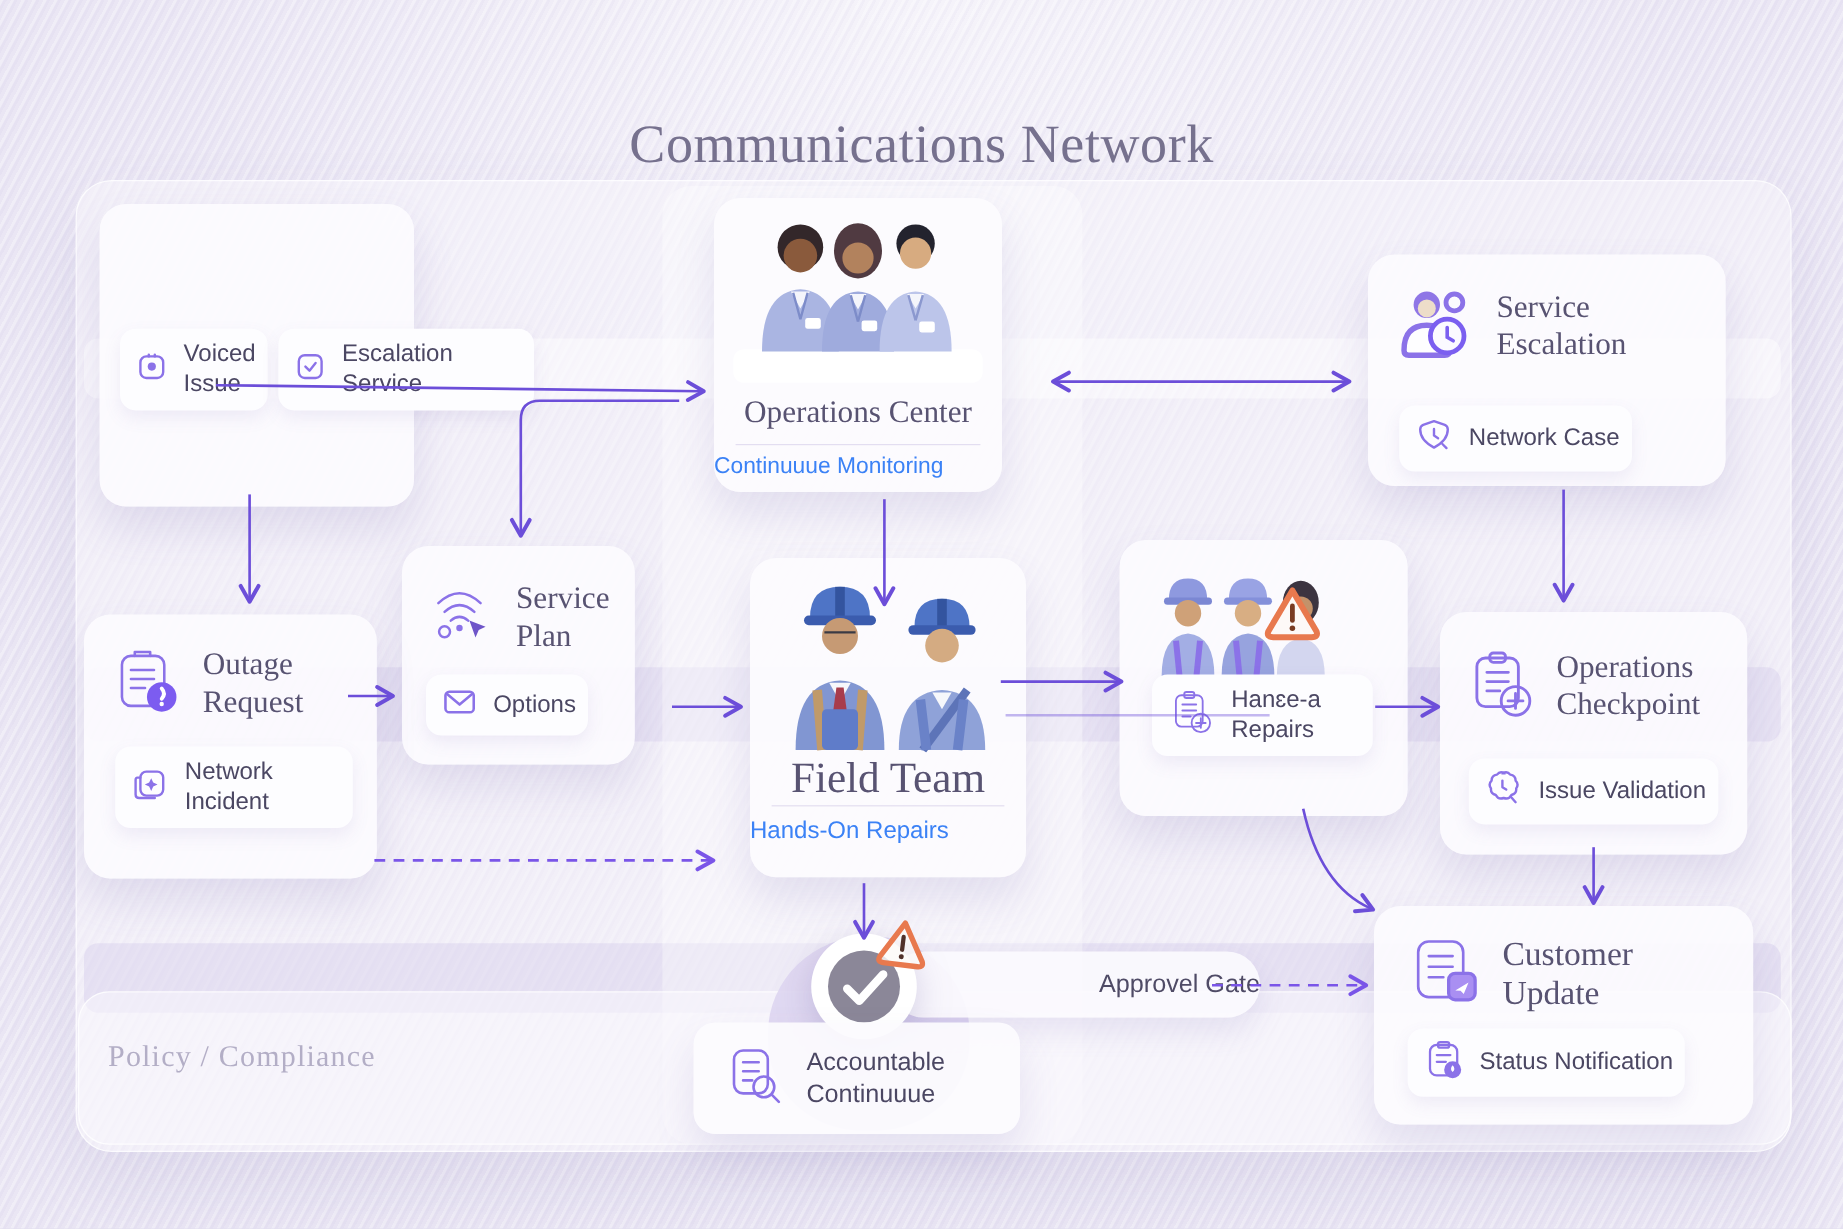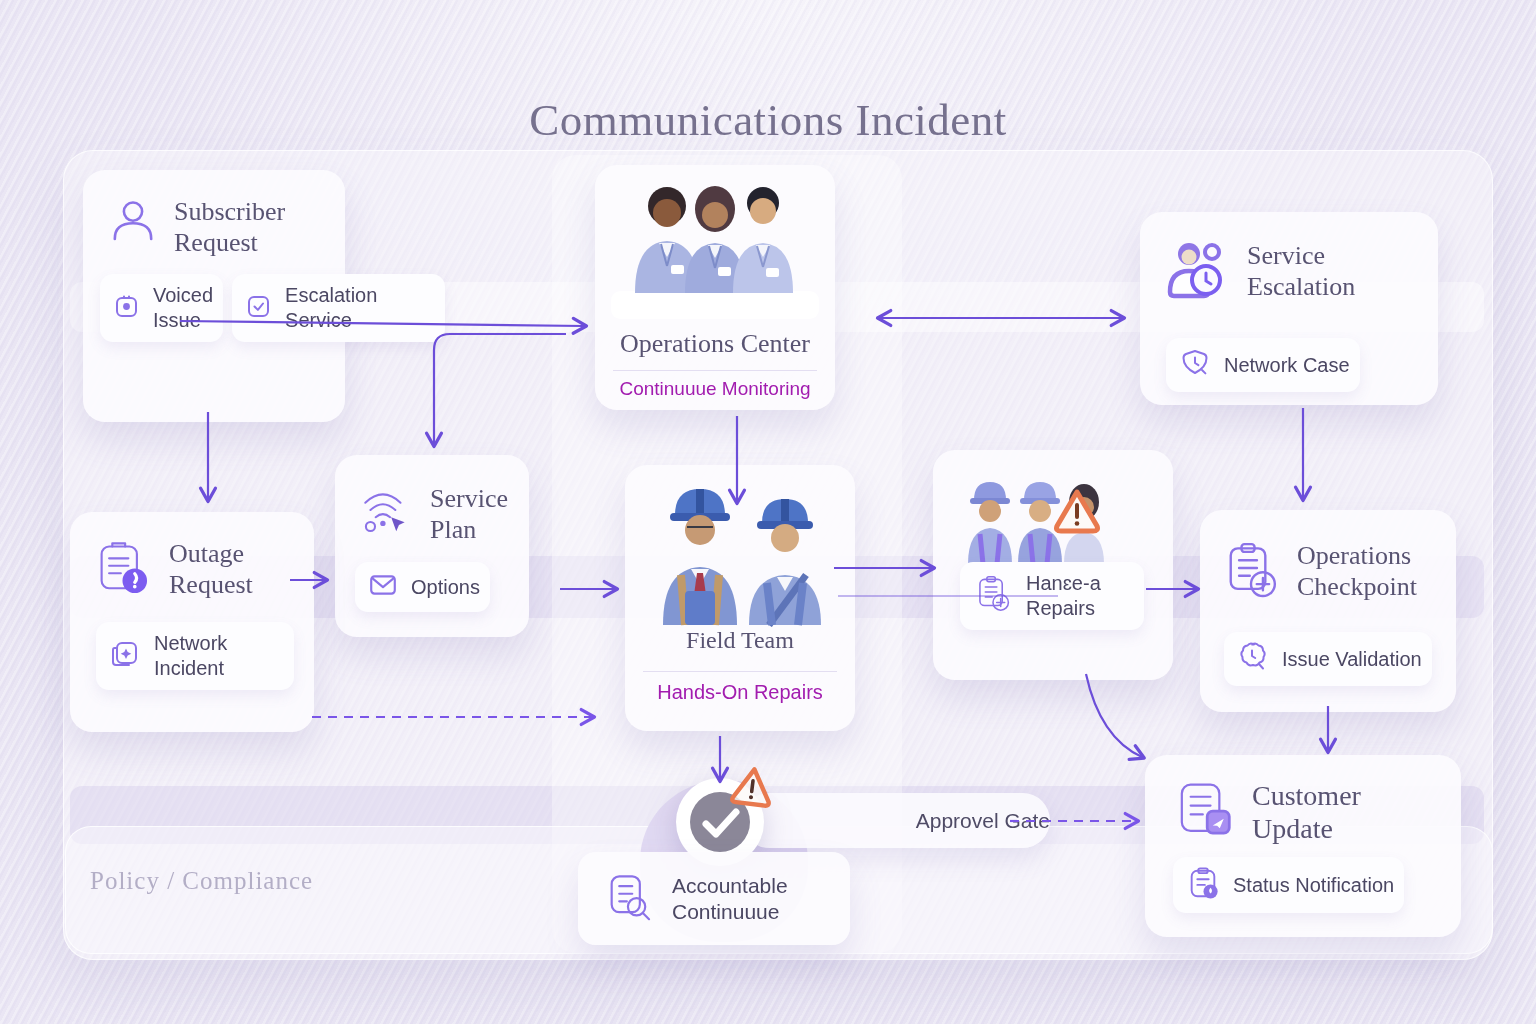--- a/index.html
+++ b/index.html
@@ -32,21 +32,21 @@
   
   .card{position:absolute;background:rgba(252,251,254,.93);border-radius:22px;
     box-shadow:0 18px 34px rgba(108,90,170,.14);z-index:2;}
   .card-head{position:absolute;display:flex;align-items:flex-start;gap:15px;}
   .card-title{font-size:26px;line-height:31px;color:#585372;font-weight:500;}
   .rows{position:absolute;display:flex;gap:9px;}
   .row{background:#fdfdff;border-radius:13px;box-shadow:0 6px 14px rgba(118,99,178,.10);
     display:flex;align-items:center;gap:13px;padding:9px 10px 9px 13px;}
   .row-label{font-size:20px;line-height:25px;color:#4b4763;}
   .center-title{position:absolute;left:0;right:0;text-align:center;font-size:26px;color:#585372;font-weight:500;}
-  .center-sub{position:absolute;left:0;right:0;text-align:center;font-size:19px;color:#a21caf;}
+  .center-sub{position:absolute;left:0;right:0;font-size:19px;color:#3b82f6;}
   .divider{position:absolute;height:1px;background:#e3def1;left:18px;right:18px;}
   .illus{position:absolute;}
 
   #card-subscriber{left:83px;top:170px;width:262px;height:252px;}
   #card-subscriber .card-head{left:24px;top:26px;}
   #card-subscriber .rows{left:17px;right:11px;top:104px;}
 
   #card-ops{left:595px;top:165px;width:240px;height:245px;}
   #card-ops .illus{left:10px;top:8px;}
   #card-ops .center-title{top:164px;}
@@ -60,21 +60,21 @@
   #card-plan{left:335px;top:455px;width:194px;height:182px;}
   #card-plan .card-head{left:22px;top:28px;}
   #card-plan .rows{left:20px;right:20px;top:107px;}
 
   #card-outage{left:70px;top:512px;width:244px;height:220px;}
   #card-outage .card-head{left:22px;top:26px;}
   #card-outage .rows{left:26px;right:20px;top:110px;}
 
   #card-field{left:625px;top:465px;width:230px;height:266px;}
   #card-field .illus{left:10px;top:12px;}
-  #card-field .center-title{top:162px;font-size:24px;}
+  #card-field .center-title{top:162px;font-size:36px;}
   #card-field .divider{top:206px;}
   #card-field .center-sub{top:216px;font-size:20px;}
 
   #card-crew{left:933px;top:450px;width:240px;height:230px;}
   #card-crew .illus{left:25px;top:24px;}
   #card-crew .rows{left:27px;width:190px;top:112px;}
   #crew-triangle{position:absolute;left:116px;top:34px;z-index:3;}
 
   #card-resolution{left:1200px;top:510px;width:256px;height:202px;}
   #card-resolution .card-head{left:20px;top:30px;}
@@ -101,42 +101,33 @@
   
   #arrow-layer{position:absolute;inset:0;z-index:6;pointer-events:none;}
 
   .ic{stroke:#8b72e8;fill:none;stroke-width:2;stroke-linecap:round;stroke-linejoin:round;}
 </style>
 </head>
 <body>
 
 <div id="canvas">
 
-  <h1 id="page-title" class="serif">Communications Incident</h1>
+  <h1 id="page-title" class="serif">Communications Network</h1>
 
   <div id="main-panel"></div>
   <div id="band-1" class="lane-band"></div>
   <div id="band-2" class="lane-band"></div>
   <div id="band-3" class="lane-band"></div>
   <div id="col-1" class="lane-band"></div>
 
   <div id="policy-lane">
     <div id="policy-label" class="serif">Policy / Compliance</div>
   </div>
 
   <div class="card" id="card-subscriber">
-    <div class="card-head">
-      <span>
-        <svg width="52" height="52" viewBox="0 0 40 40">
-            <circle class="ic" cx="20" cy="12" r="7" stroke-width="2.6"></circle>
-            <path class="ic" d="M6,33 Q6,21 20,21 Q34,21 34,33" stroke-width="2.6"></path>
-          </svg>
-      </span>
-      <div class="card-title serif" style="width:150px">Subscriber Request</div>
-    </div>
     <div class="rows">
       <div class="row">
         <span>
           <svg width="27" height="27" viewBox="0 0 27 27">
               <rect class="ic" x="4" y="5" width="19" height="18" rx="5" stroke-width="2.2"></rect>
               <path class="ic" d="M11,5 v-1.5 M16,5 v-1.5" stroke-width="2.2"></path>
               <circle cx="13.5" cy="13.5" r="3.4" fill="#8b72e8"></circle>
             </svg>
         </span>
         <span class="row-label">Voiced Issue</span>

